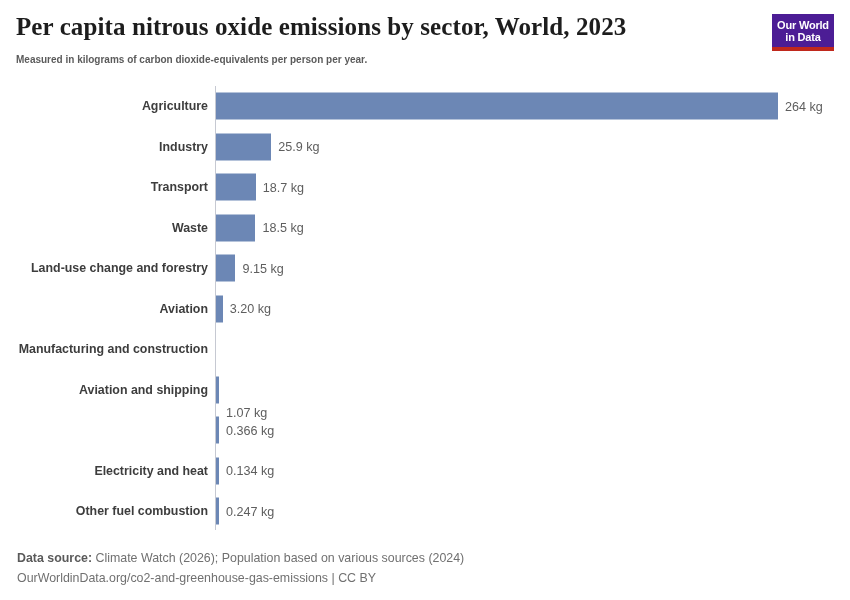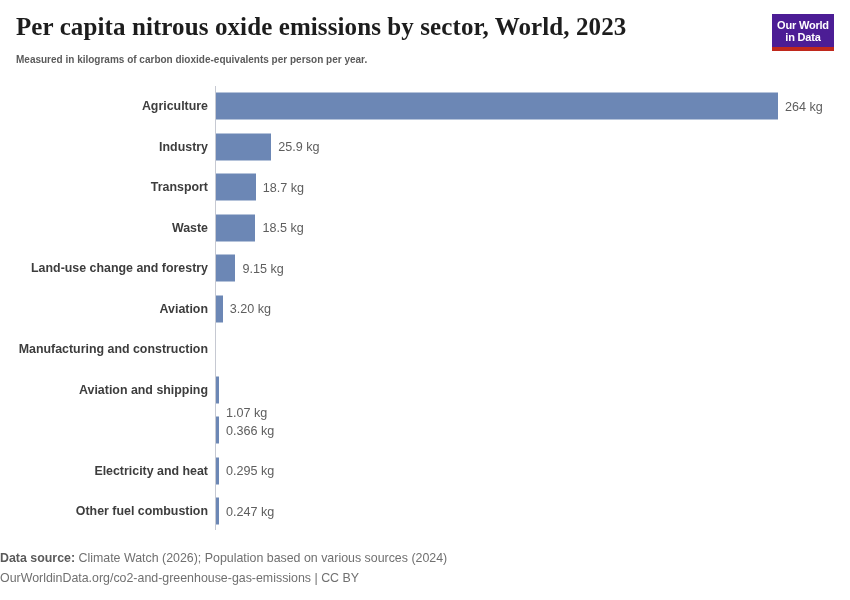--- a/index.html
+++ b/index.html
@@ -145,21 +145,21 @@
     font-size: 12.6px;
     line-height: 14px;
     color: #5e5e5e;
     white-space: nowrap;
     font-weight: 400;
   }
 
   
   .footer {
     position: absolute;
-    left: 0;
+    left: 17px;
     bottom: 12px;
     width: 818px;
   }
   .footer-line {
     font-family: "Liberation Sans", sans-serif;
     font-size: 12.4px;
     line-height: 20px;
     color: #707070;
   }
   .footer-line .strong {
@@ -240,21 +240,21 @@
         <div class="bar-row">
           <div class="bar-track">
             <div class="bar-fill" style="width: 3px; background: rgb(108, 135, 181);"></div>
             <div class="bar-value" style="left: 10px;">0.366 kg</div>
           </div>
         </div>
         <div class="bar-row">
           <div class="bar-label">Electricity and heat</div>
           <div class="bar-track">
             <div class="bar-fill" style="width: 3px; background: rgb(108, 135, 181);"></div>
-            <div class="bar-value" style="left: 10px;">0.295 kg</div>
+            <div class="bar-value" style="left: 10px;">0.134 kg</div>
           </div>
         </div>
         <div class="bar-row">
           <div class="bar-label">Other fuel combustion</div>
           <div class="bar-track">
             <div class="bar-fill" style="width: 3px; background: rgb(108, 135, 181);"></div>
             <div class="bar-value" style="left: 10px;">0.247 kg</div>
           </div>
         </div>
       </div>

